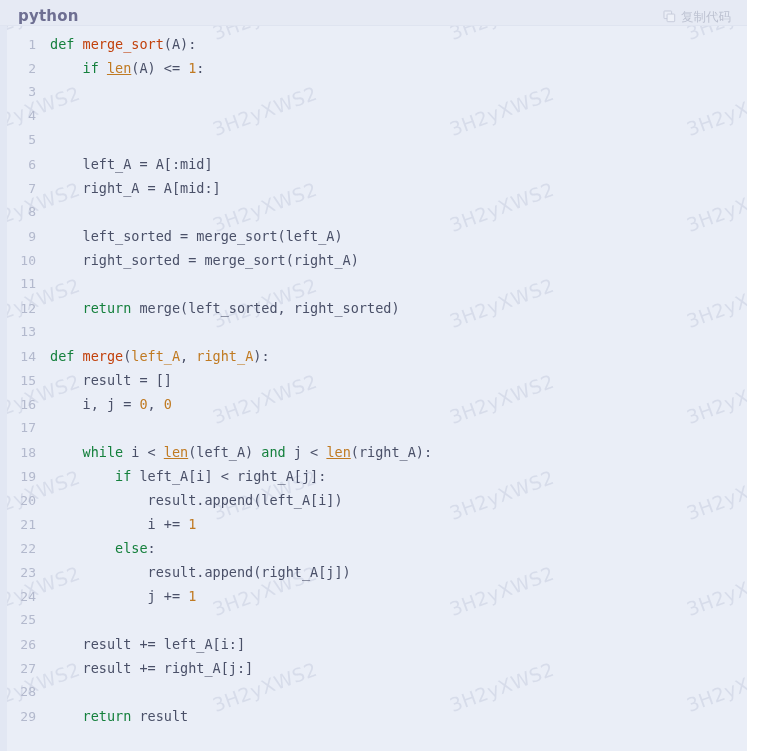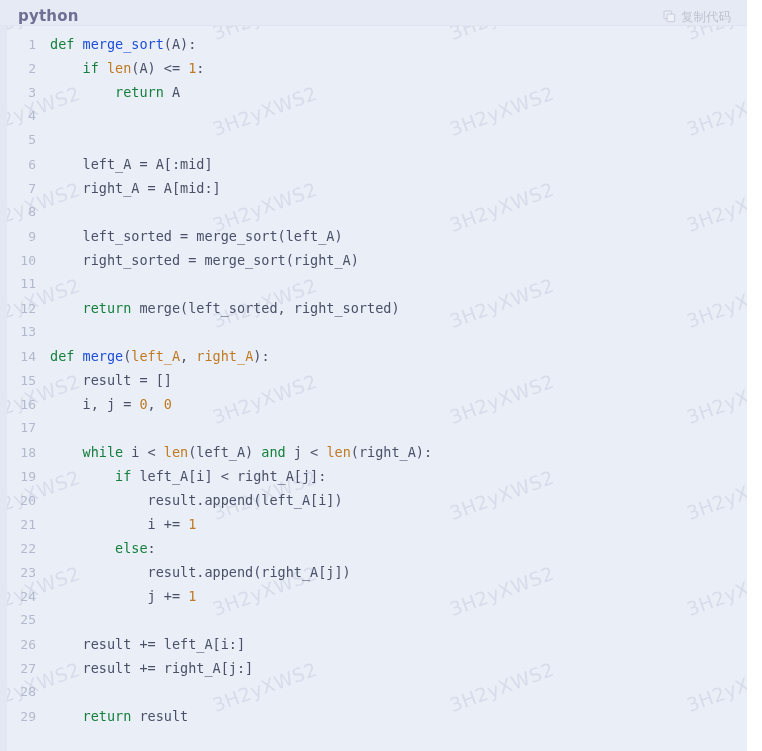--- a/index.html
+++ b/index.html
@@ -129,22 +129,22 @@
   .lc {
     font-family: "DejaVu Sans Mono", "Liberation Mono", monospace;
     font-size: 13.5px;
     color: #4a5068;
     white-space: pre;
     padding-left: 4px;
   }
 
   
   .t-kw   { color: #15803d; }
-  .t-fn   { color: #1d4ed8; }
-  .t-bi   { color: #c07a22; }
+  .t-fn   { color: #c2410c; }
+  .t-bi   { color: #c07a22; text-decoration: underline; }
   .t-num  { color: #c07a22; }
   .t-par  { color: #c07a22; }
   .t-pl   { color: #4a5068; }
 </style>
 </head>
 <body>
 
 <div id="code-block">
 
   <div id="watermark-layer">
@@ -194,21 +194,21 @@
       </span>
       <span id="copy-label">复制代码</span>
     </div>
   </div>
 
   <div id="code-body">
     <div id="gutter-stripe"></div>
     <div id="code-lines">
         <div class="code-line"><span class="ln">1</span><span class="lc"><span class="t-kw">def</span><span class="t-pl"> </span><span class="t-fn">merge_sort</span><span class="t-pl">(A):</span></span></div>
         <div class="code-line"><span class="ln">2</span><span class="lc"><span class="t-pl">    </span><span class="t-kw">if</span><span class="t-pl"> </span><span class="t-bi">len</span><span class="t-pl">(A) &lt;= </span><span class="t-num">1</span><span class="t-pl">:</span></span></div>
-        <div class="code-line"><span class="ln">3</span><span class="lc"><span class="t-pl">        </span><span class="t-kw">return</span><span class="t-pl"> A</span></span></div>
+        <div class="code-line"><span class="ln">3</span></div>
         <div class="code-line"><span class="ln">4</span><span class="lc"><span class="t-pl"></span></span></div>
         <div class="code-line"><span class="ln">5</span></div>
         <div class="code-line"><span class="ln">6</span><span class="lc"><span class="t-pl">    left_A = A[:mid]</span></span></div>
         <div class="code-line"><span class="ln">7</span><span class="lc"><span class="t-pl">    right_A = A[mid:]</span></span></div>
         <div class="code-line"><span class="ln">8</span><span class="lc"><span class="t-pl"></span></span></div>
         <div class="code-line"><span class="ln">9</span><span class="lc"><span class="t-pl">    left_sorted = merge_sort(left_A)</span></span></div>
         <div class="code-line"><span class="ln">10</span><span class="lc"><span class="t-pl">    right_sorted = merge_sort(right_A)</span></span></div>
         <div class="code-line"><span class="ln">11</span><span class="lc"><span class="t-pl"></span></span></div>
         <div class="code-line"><span class="ln">12</span><span class="lc"><span class="t-pl">    </span><span class="t-kw">return</span><span class="t-pl"> merge(left_sorted, right_sorted)</span></span></div>
         <div class="code-line"><span class="ln">13</span><span class="lc"><span class="t-pl"></span></span></div>

